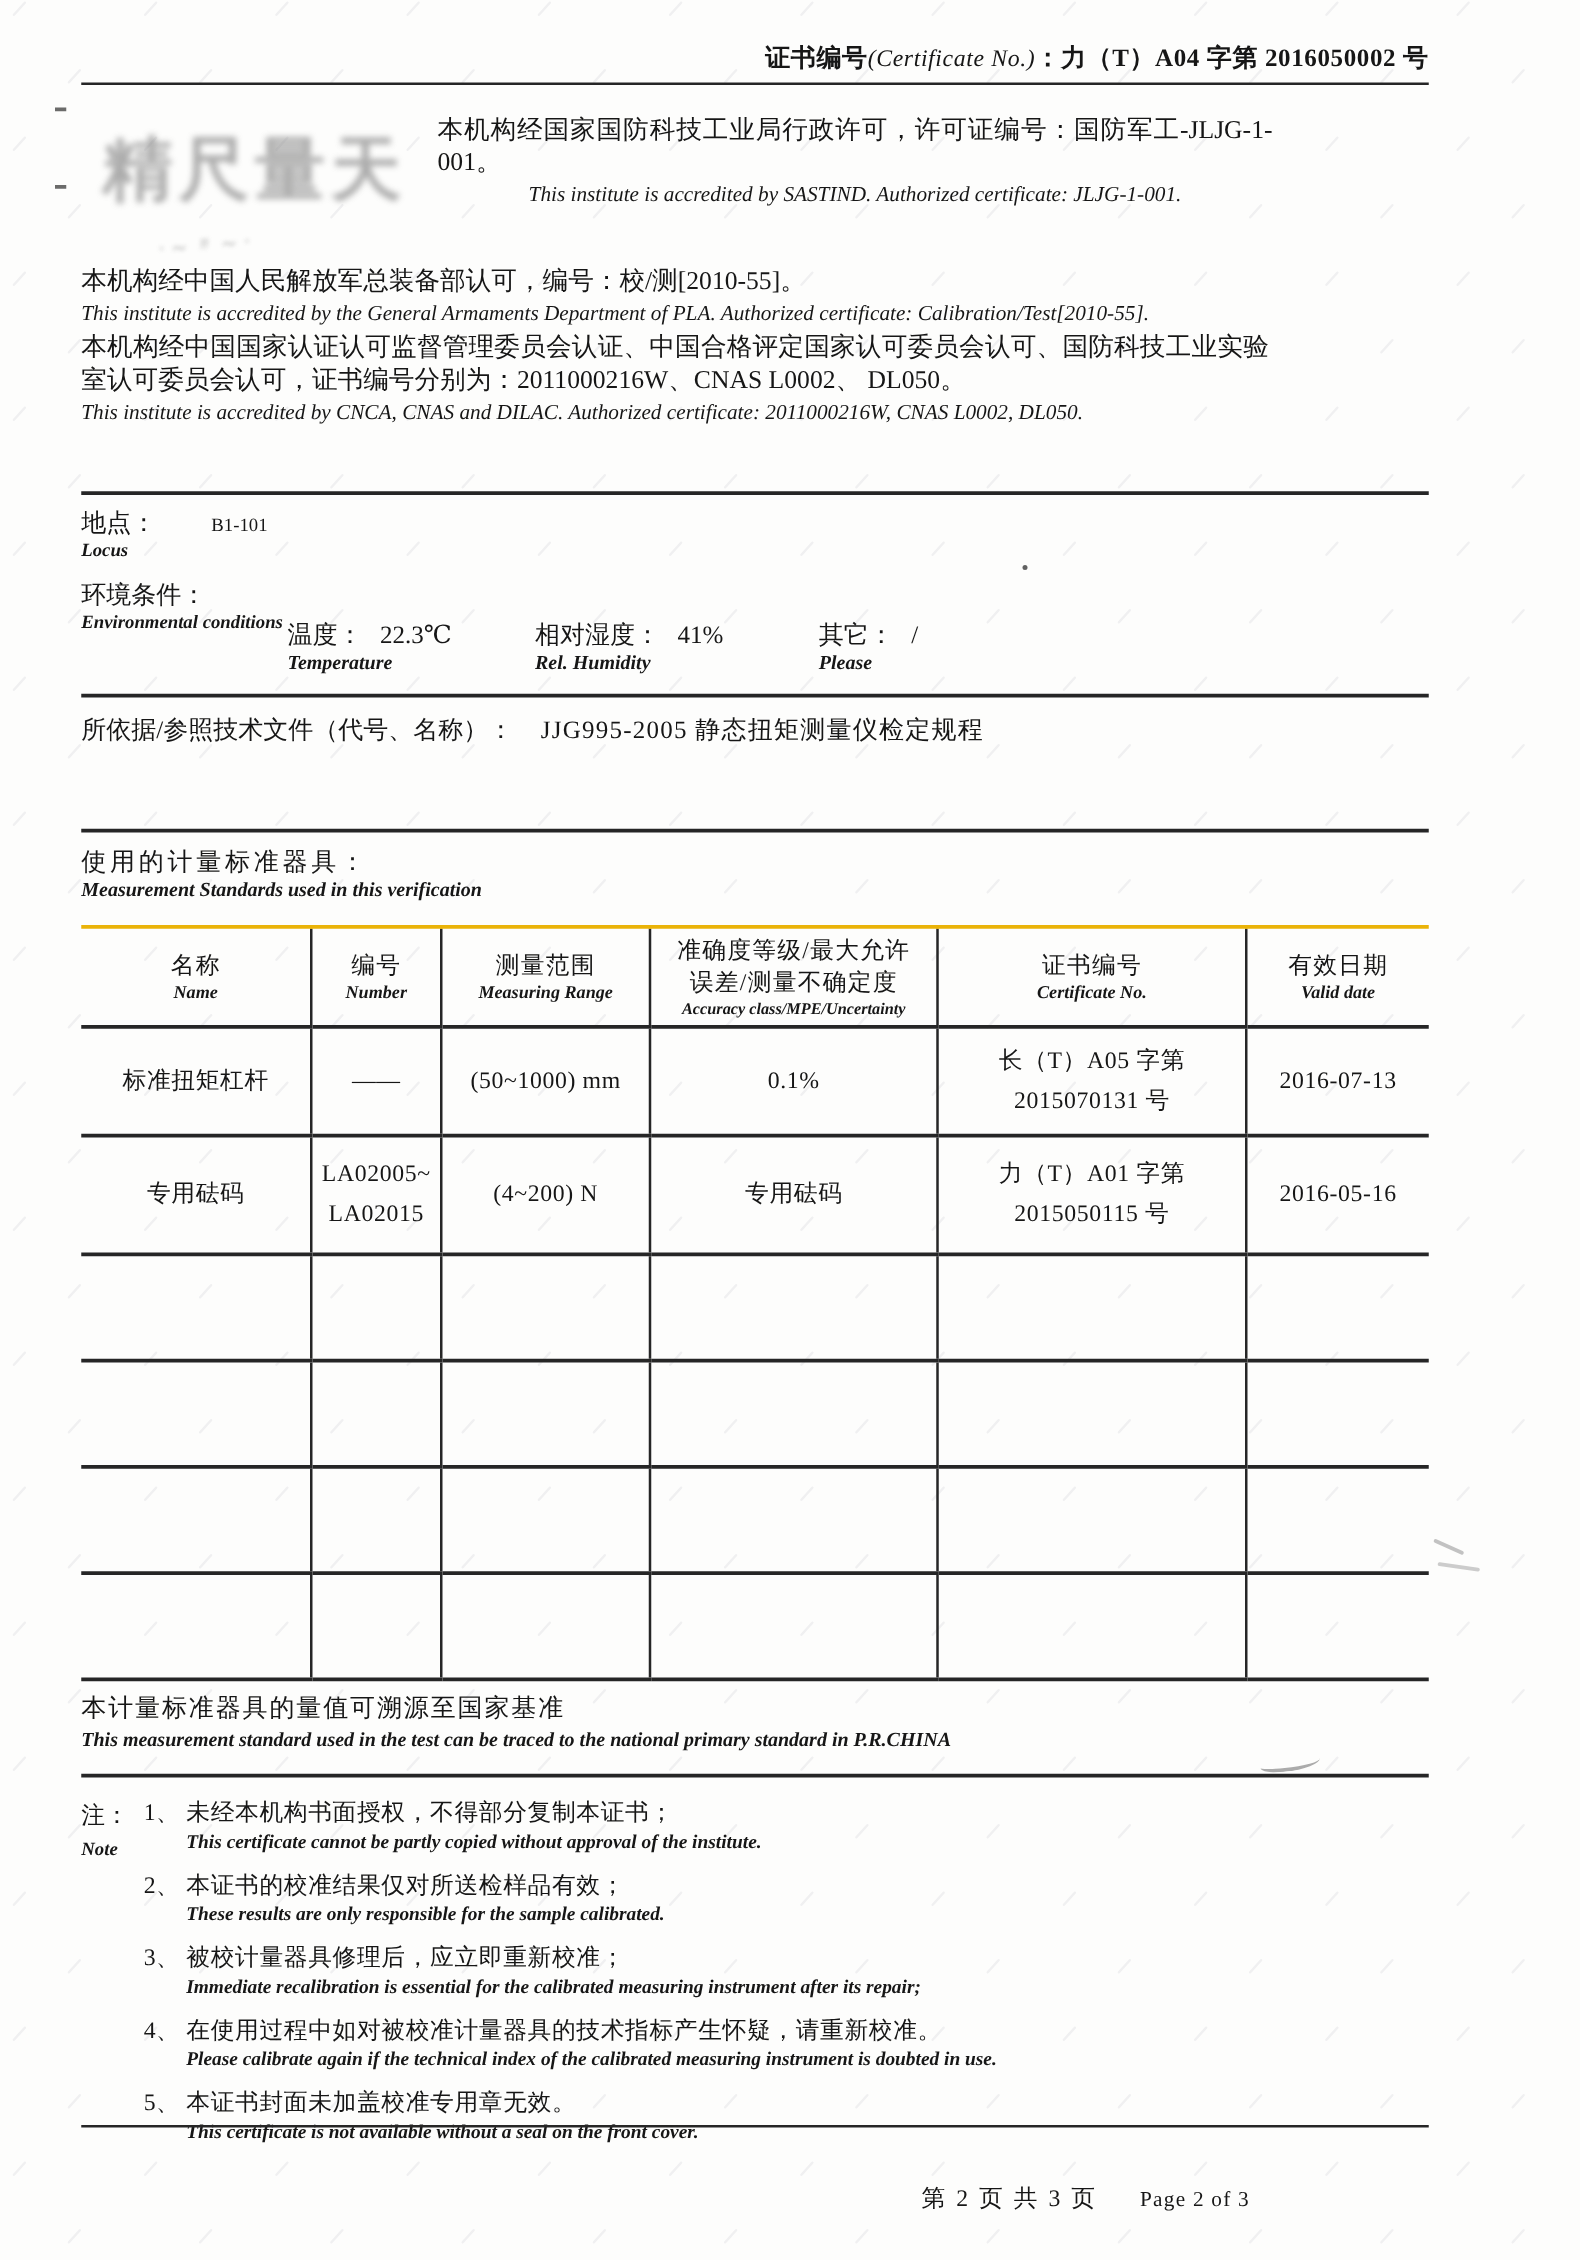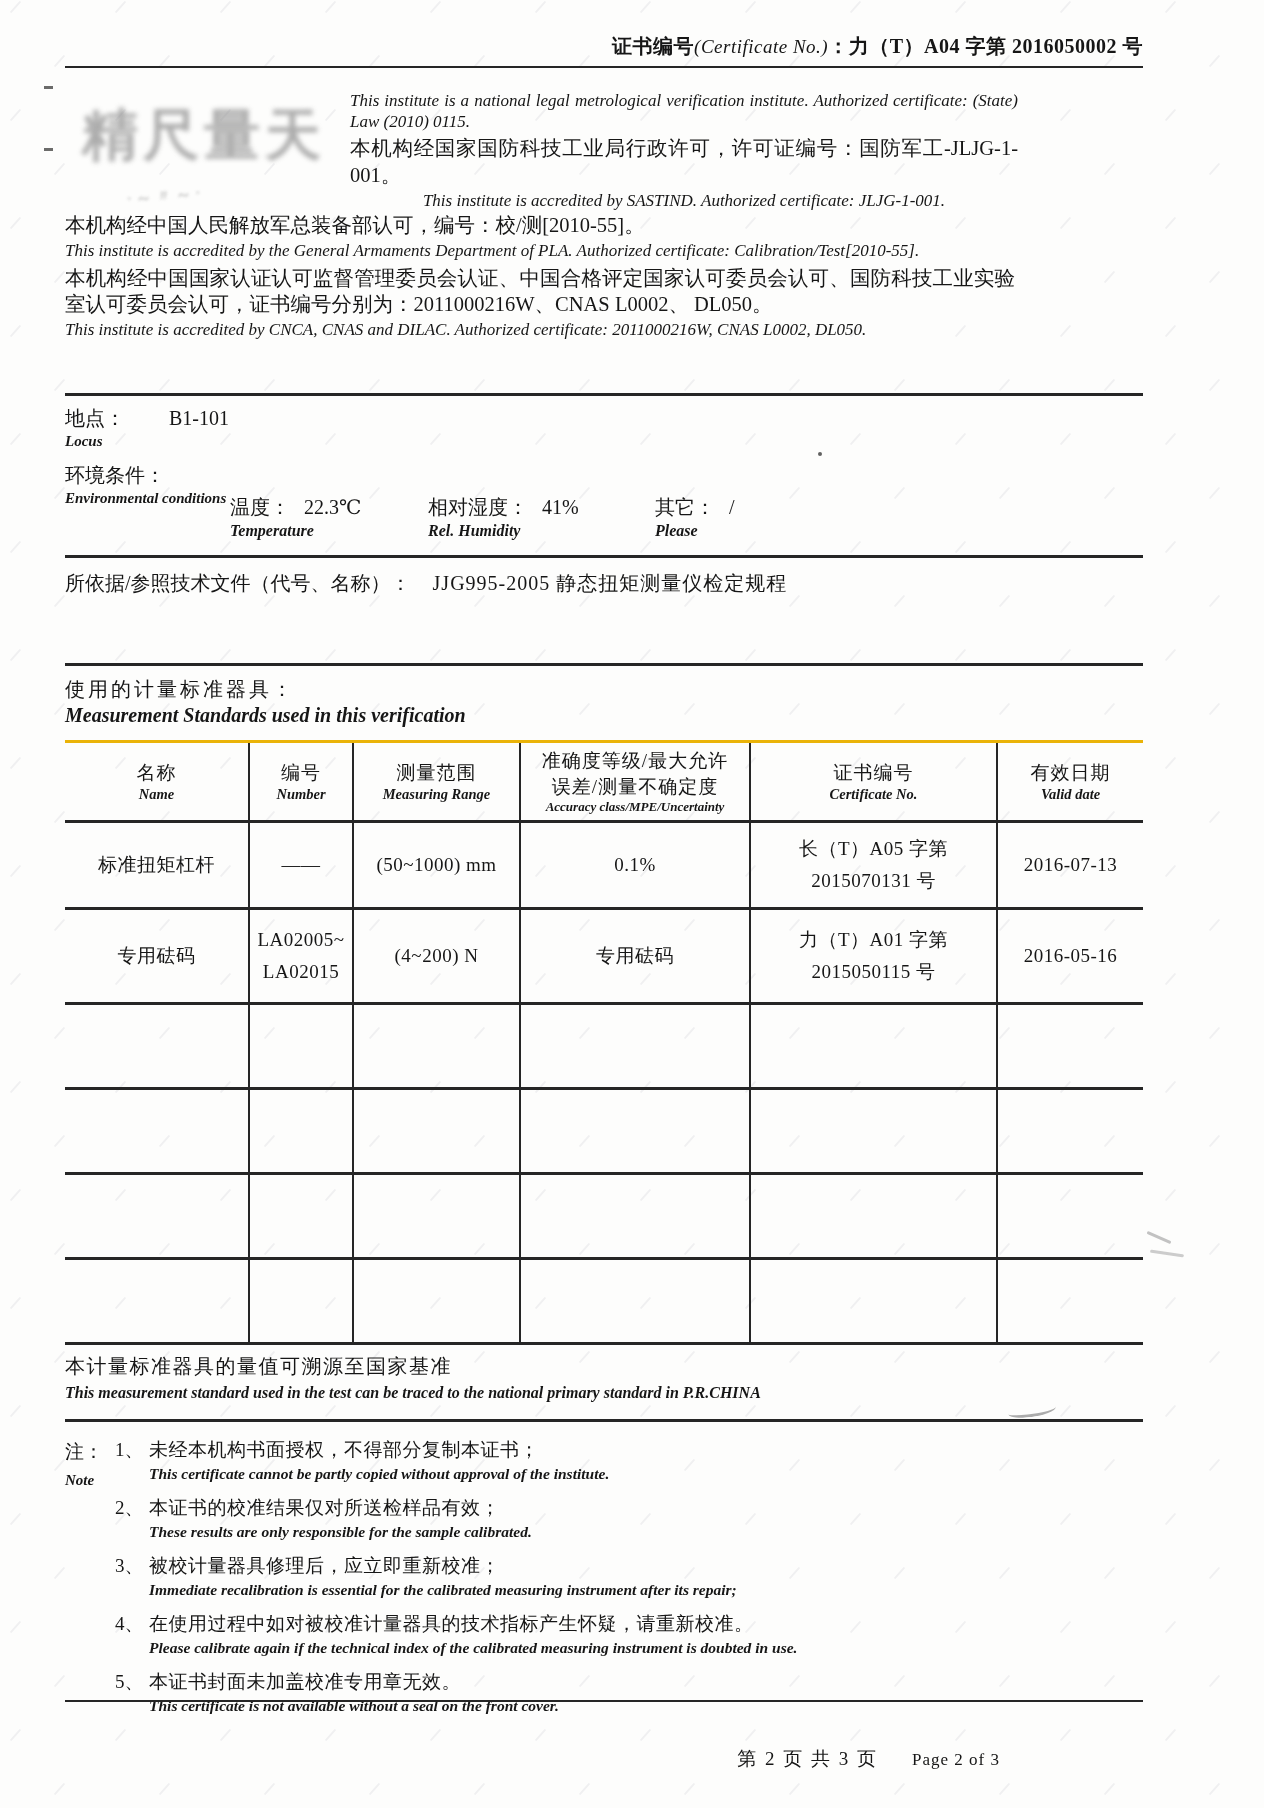--- a/index.html
+++ b/index.html
@@ -32,21 +32,21 @@
   
   .intro { position:absolute; left:350px; top:91px; width:668px; }
   .wide  { position:absolute; left:65px;  top:212px; width:950px; }
   .p-zh { font-size:20.5px; line-height:1.28; text-align:justify; margin:0 0 3px 0; }
   .p-en { font-size:17px; font-style:italic; line-height:1.22; text-align:justify; margin:0 0 3px 0; }
   .p-en.center { text-align:center; }
 
   
   .loc { position:absolute; left:65px; top:405px; width:950px; }
   .line-zh { font-size:20px; }
-  .loc-val { margin-left:44px; font-size:20px; }
+  .loc-val { margin-left:44px; font-size:15px; }
   .small-bi { font-size:15px; font-style:italic; font-weight:bold; line-height:1.25; }
   .env-head { margin-top:11px; }
   .env-row { position:absolute; left:230px; top:494px; display:flex; }
   .env-g1 { width:198px; } .env-g2 { width:227px; } .env-g3 { width:auto; }
   .env-zh { font-size:20px; white-space:nowrap; }
   .env-val { margin-left:14px; }
   .env-en { font-size:16px; font-style:italic; font-weight:bold; margin-top:1px; }
 
   
   .refblock { position:absolute; left:65px; top:570px; width:1000px; }
@@ -521,21 +521,20 @@
       <span>证书编号</span><span class="en">(Certificate No.)</span><span>：力（T）A04 字第 2016050002 号</span>
     </div>
     <div class="divider thin" style="top:66px;"></div>
 
     <div class="stamp">
       <div class="stamp-main">精尺量天</div>
       <div class="stamp-sub">·～〃～·</div>
     </div>
 
     <div class="intro">
-      <div class="p-en">This institute is a national legal metrological verification institute.  Authorized certificate: (State) Law (2010) 0115.</div>
       <div class="p-zh">本机构经国家国防科技工业局行政许可，许可证编号：国防军工-JLJG-1-001。</div>
       <div class="p-en center">This institute is accredited by SASTIND. Authorized certificate: JLJG-1-001.</div>
     </div>
 
     <div class="wide">
       <div class="p-zh">本机构经中国人民解放军总装备部认可，编号：校/测[2010-55]。</div>
       <div class="p-en">This institute is accredited by the General Armaments Department of PLA. Authorized certificate: Calibration/Test[2010-55].</div>
       <div class="p-zh">本机构经中国国家认证认可监督管理委员会认证、中国合格评定国家认可委员会认可、国防科技工业实验室认可委员会认可，证书编号分别为：2011000216W、CNAS L0002、 DL050。</div>
       <div class="p-en">This institute is accredited by CNCA, CNAS and DILAC. Authorized certificate: 2011000216W, CNAS L0002, DL050.</div>
     </div>
@@ -571,21 +570,21 @@
     <div class="refblock">
       <div class="ref-line">
         <span>所依据/参照技术文件（代号、名称）：</span><span class="ref-val">JJG995-2005 静态扭矩测量仪检定规程</span>
       </div>
     </div>
 
     <div class="divider" style="top:663px;"></div>
 
     <div class="stdblock">
       <div class="std-zh">使用的计量标准器具：</div>
-      <div class="small-bi" style="font-size:20px;">Measurement Standards used in this verification</div>
+      <div class="small-bi" style="font-size:16px;">Measurement Standards used in this verification</div>
     </div>
 
     <table class="stdtable" id="std-table">
       <colgroup id="std-cols">
           <col style="width: 184px;">
           <col style="width: 104px;">
           <col style="width: 167px;">
           <col style="width: 230px;">
           <col style="width: 247px;">
           <col style="width: 146px;">

